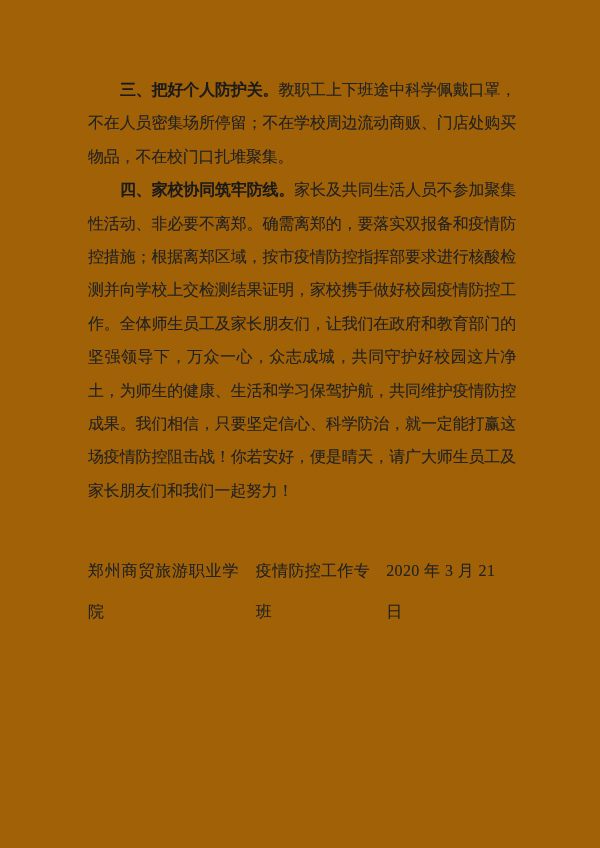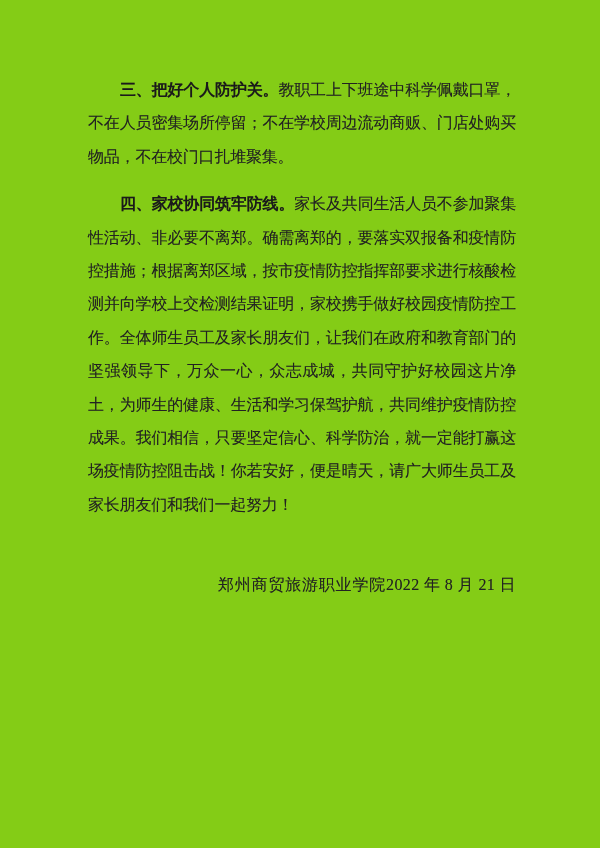--- a/index.html
+++ b/index.html
@@ -4,42 +4,42 @@
 <style>
   html, body {
     margin: 0;
     padding: 0;
     background: #ffffff;
   }
   .page {
     position: relative;
     width: 600px;
     height: 848px;
-    background: #84cc16;
+    background: #a16207;
     overflow: hidden;
     font-family: "Liberation Serif", "DejaVu Serif", serif;
   }
   .content {
     position: absolute;
     left: 88px;
     top: 73px;
     width: 428px;
   }
   .para {
     margin: 0;
     font-size: 16px;
     line-height: 33.4px;
     letter-spacing: -0.2px;
     color: #222222;
     text-align: justify;
     text-indent: 2em;
     text-shadow: 0 0 0.6px rgba(40,40,40,0.35);
   }
   .para + .para {
-    margin-top: 14px;
+    margin-top: 0;
   }
   .lead {
     font-weight: bold;
     color: #1a1a1a;
   }
   .signature {
     margin-top: 44px;
     margin-left: auto;
     width: fit-content;
     display: flex;
@@ -66,17 +66,18 @@
 
 <div class="page">
   <div class="content">
 
     <p class="para"><span class="lead">三、把好个人防护关。</span><span>教职工上下班途中科学佩戴口罩，不在人员密集场所停留；不在学校周边流动商贩、门店处购买物品，不在校门口扎堆聚集。</span></p>
 
     <p class="para"><span class="lead">四、家校协同筑牢防线。</span><span>家长及共同生活人员不参加聚集性活动、非必要不离郑。确需离郑的，要落实双报备和疫情防控措施；根据离郑区域，按市疫情防控指挥部要求进行核酸检测并向学校上交检测结果证明，家校携手做好校园疫情防控工作。全体师生员工及家长朋友们，让我们在政府和教育部门的坚强领导下，万众一心，众志成城，共同守护好校园这片净土，为师生的健康、生活和学习保驾护航，共同维护疫情防控成果。我们相信，只要坚定信心、科学防治，就一定能打赢这场疫情防控阻击战！你若安好，便是晴天，请广大师生员工及家长朋友们和我们一起努力！</span></p>
 
     <div class="signature">
       <div class="sig-org">郑州商贸旅游职业学院</div>
-      <div class="sig-date">2022 年 8 月 21 日</div>
+      <div class="sig-team">疫情防控工作专班</div>
+      <div class="sig-date">2020 年 3 月 21 日</div>
     </div>
 
   </div>
 </div>
 
 </body></html>

